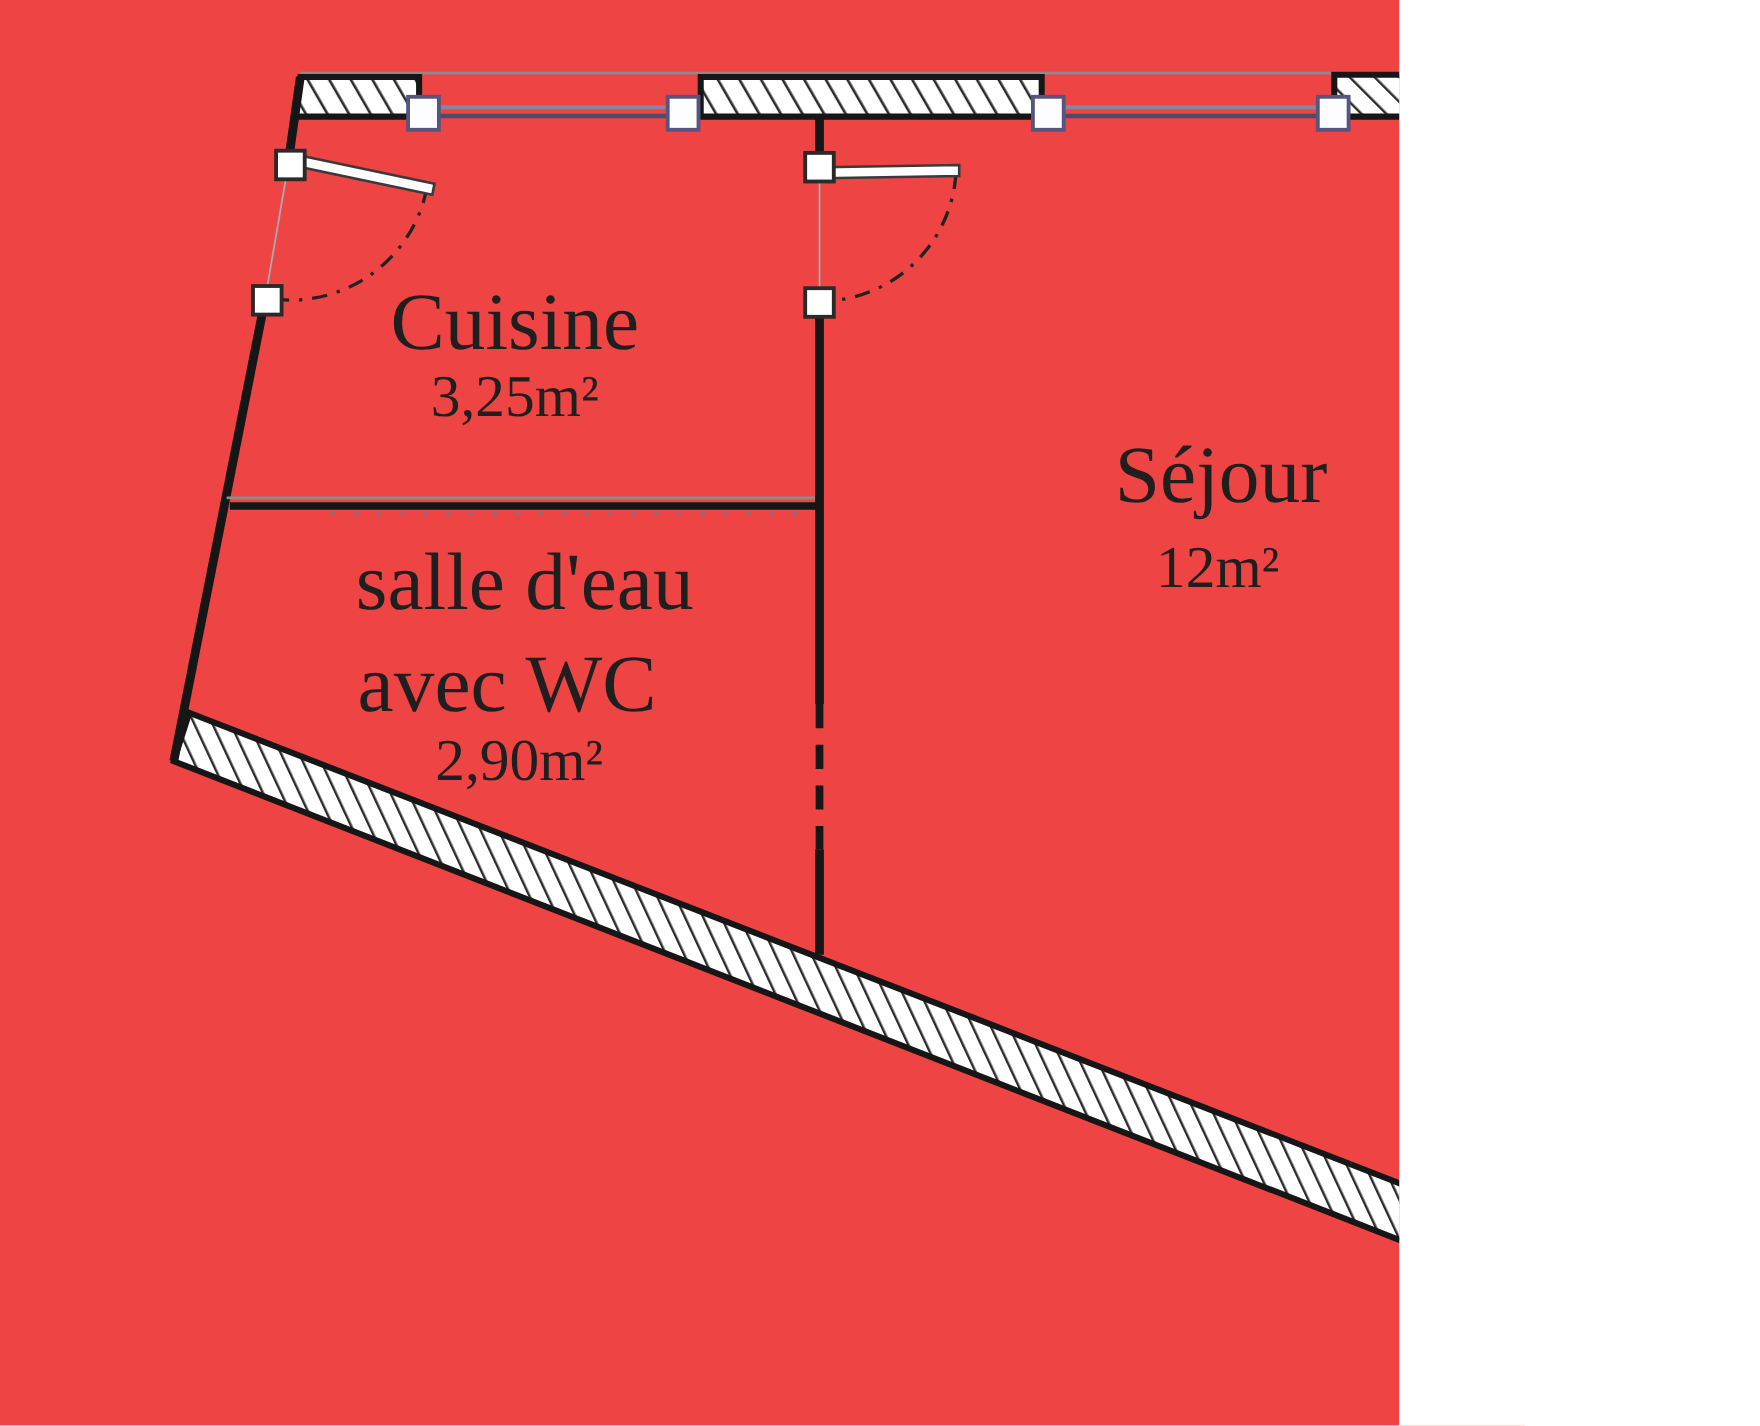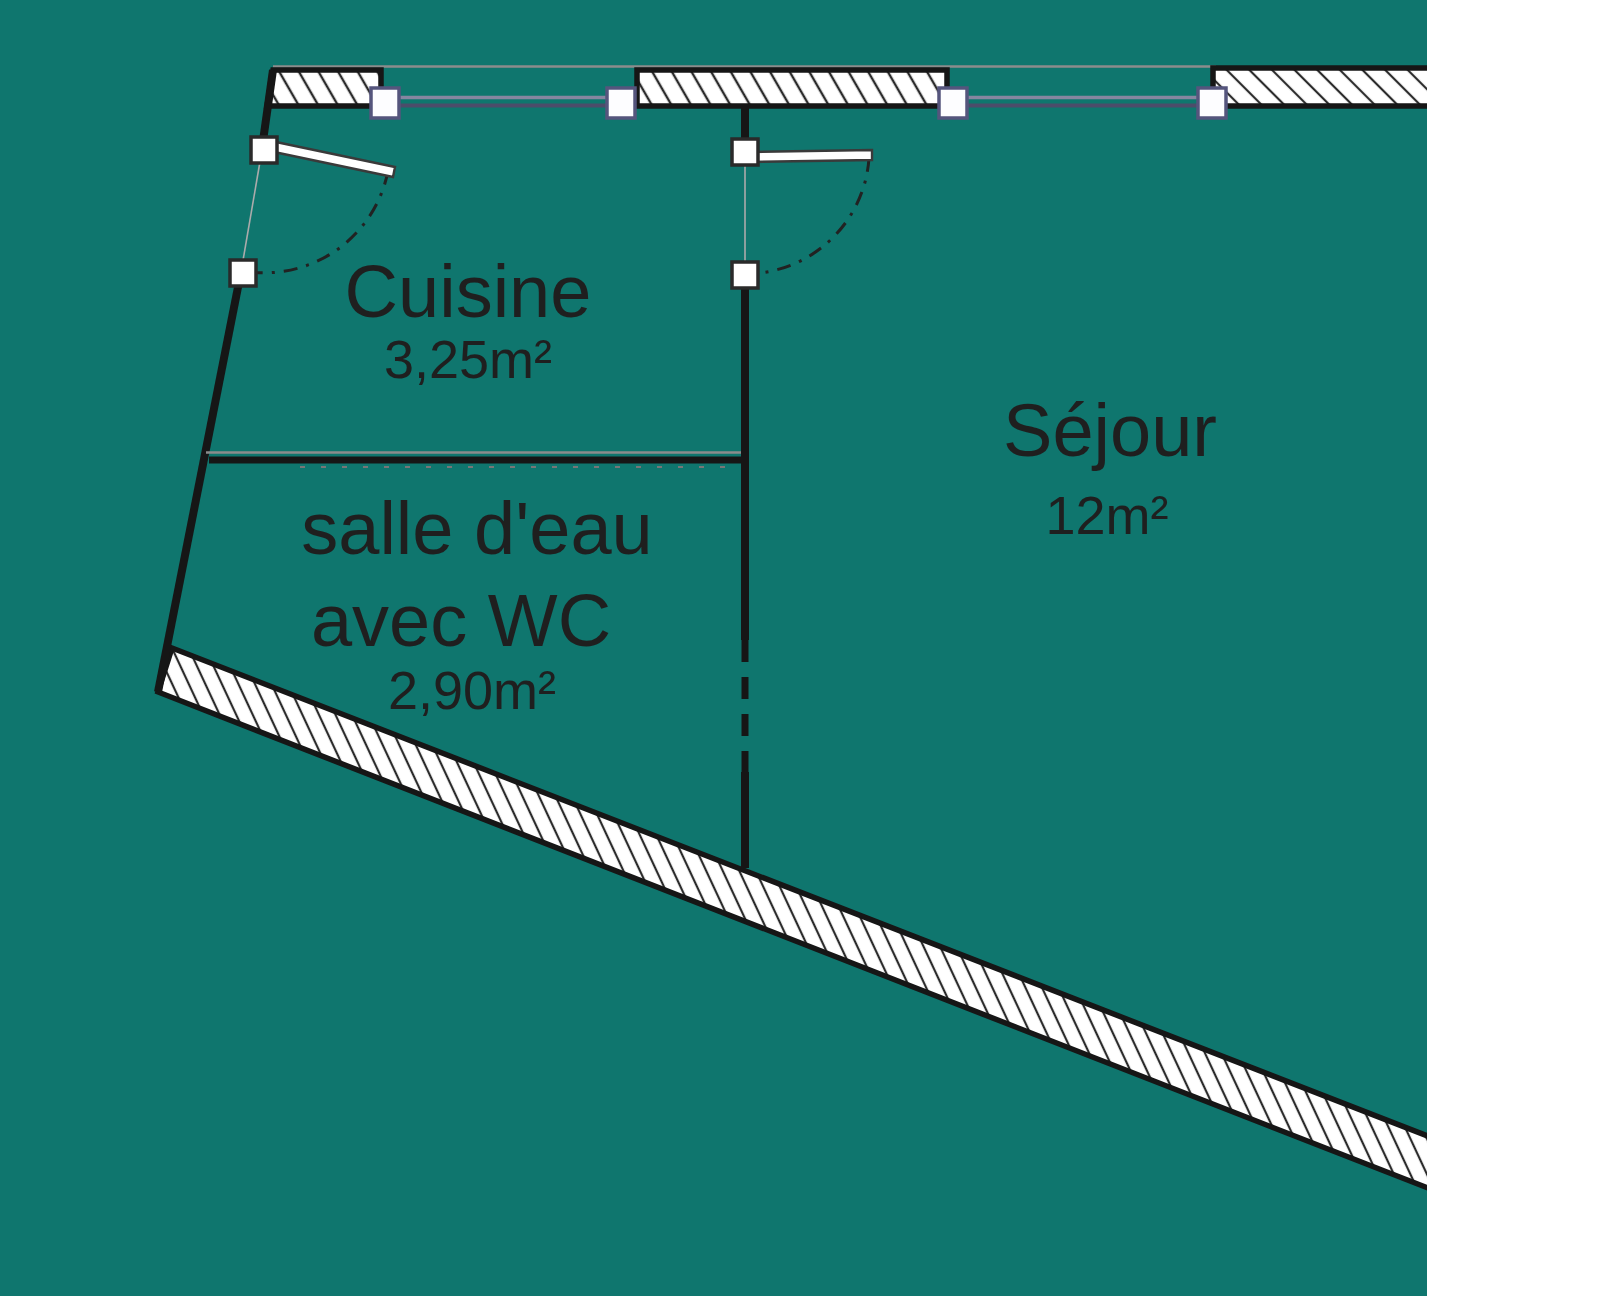--- a/index.html
+++ b/index.html
@@ -1,22 +1,22 @@
 <!DOCTYPE html>
 <html><head>
 <meta charset="utf-8">
 <style>
   html, body { margin: 0; padding: 0; background: #ffffff; }
   .stage {
     position: relative;
-    width: 1427px;
+    width: 1272px;
     height: 1296px;
-    background: #0f766e;
+    background: #ef4444;
     overflow: hidden;
-    font-family: Liberation Sans, sans-serif;
+    font-family: Liberation Serif, serif;
   }
   svg { display: block; }
 
   .wall-poly { stroke: #161616; stroke-width: 5.5; stroke-linejoin: miter; }
   .wall-line { stroke: #161616; stroke-width: 8; stroke-linecap: butt; fill: none; }
   .wall-line-mid { stroke: #161616; stroke-width: 7; stroke-linecap: butt; fill: none; }
   .wall-dashed { stroke: #161616; stroke-width: 7; stroke-dasharray: 22 15; fill: none; }
   .opening-line { stroke: #ababab; stroke-width: 1.6; fill: none; }
   .guide-line { stroke: #8c8c8c; stroke-width: 2.5; fill: none; }
   .divider-dotted { stroke: #777777; stroke-width: 2; stroke-dasharray: 5 16; fill: none; }

